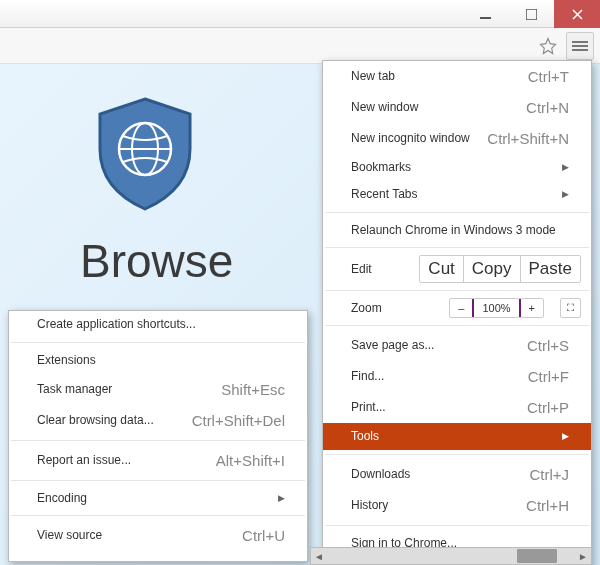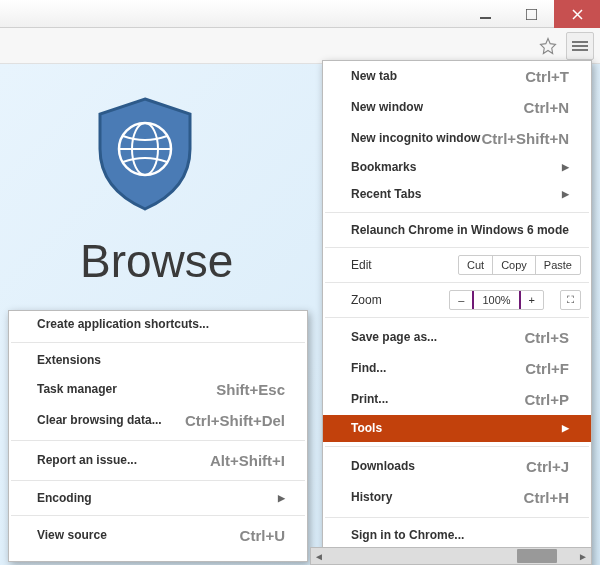--- a/index.html
+++ b/index.html
@@ -19,31 +19,31 @@
 .page { position: absolute; top: 64px; left: 0; right: 0; bottom: 0; background: linear-gradient(135deg,#e8f4fd,#d4e9f7); padding: 20px 30px; }
 .shield { width: 110px; height: 120px; margin: 10px 0 20px 60px; display: flex; align-items: center; justify-content: center; }
 .bigtext { font-size: 46px; color: #3a3a3a; font-weight: 400; margin-left: 50px; margin-top: 5px; }
 .feat { display: flex; align-items: center; gap: 10px; margin-left: 60px; margin-top: 18px; font-size: 18px; color: #555; }
 .feat .chk { color: #5cb85c; font-weight: bold; font-size: 22px; }
 
 .menu-panel { position: absolute; background: #fff; border: 1px solid #bbb; box-shadow: 2px 3px 8px rgba(0,0,0,0.3); font-size: 12px; color: #333; }
 .main-menu { top: 60px; right: 8px; width: 270px; }
 .sub-menu { top: 310px; left: 8px; width: 300px; }
 
-.mi { display: flex; align-items: center; justify-content: space-between; padding: 5px 22px 5px 28px; cursor: default; line-height: 1.4; font-weight: bold; }
+.mi { display: flex; align-items: center; justify-content: space-between; padding: 5px 22px 5px 28px; cursor: default; line-height: 1.4; }
 .mi.hl { background: #c2410c; color: #fff; }
 .mi .sc { color: #888; font-size: 15px; }
 .mi .arrow { font-size: 9px; color: #666; }
 .mi.hl .arrow { color: #fff; }
 .sep { height: 1px; background: #e5e5e5; margin: 4px 2px; }
 
 .edit-row { display: flex; align-items: center; padding: 3px 10px 3px 28px; }
 .edit-row .lbl { flex: 1; }
 .btn-grp { display: flex; border: 1px solid #ccc; border-radius: 2px; overflow: hidden; }
-.btn-grp span { padding: 3px 8px; border-left: 1px solid #ccc; font-size: 11px; }
+.btn-grp span { padding: 3px 8px; border-left: 1px solid #ccc; font-size: 17px; }
 .btn-grp span:first-child { border-left: none; }
 
 .zoom-row { display: flex; align-items: center; padding: 3px 10px 3px 28px; gap: 10px; }
 .zoom-row .lbl { flex: 1; }
 .zoom-ctl { display: flex; align-items: center; gap: 0; border: 1px solid #ccc; border-radius: 2px; }
 .zoom-ctl span { padding: 3px 8px; font-size: 11px; border-left: 2px solid #701a75; }
 .zoom-ctl span:first-child { border-left: none; }
 .fs-btn { margin-left: 6px; border: 1px solid #ccc; border-radius: 2px; padding: 3px 6px; font-size: 10px; }
 
 .watermark { position: absolute; top: 180px; left: 120px; font-size: 90px; color: rgba(120,120,120,0.12); font-weight: 300; letter-spacing: 2px; pointer-events: none; transform: rotate(0deg); }
@@ -129,21 +129,21 @@
     <div class="mi">
       <span>Bookmarks</span>
       <span class="arrow">▶</span>
     </div>
     <div class="mi">
       <span>Recent Tabs</span>
       <span class="arrow">▶</span>
     </div>
     <div class="sep"></div>
     <div class="mi">
-      <span>Relaunch Chrome in Windows 6 mode</span>
+      <span>Relaunch Chrome in Windows 3 mode</span>
     </div>
     <div class="sep"></div>
     <div class="edit-row">
       <span class="lbl">Edit</span>
       <div class="btn-grp">
         <span>Cut</span>
         <span>Copy</span>
         <span>Paste</span>
       </div>
     </div>

